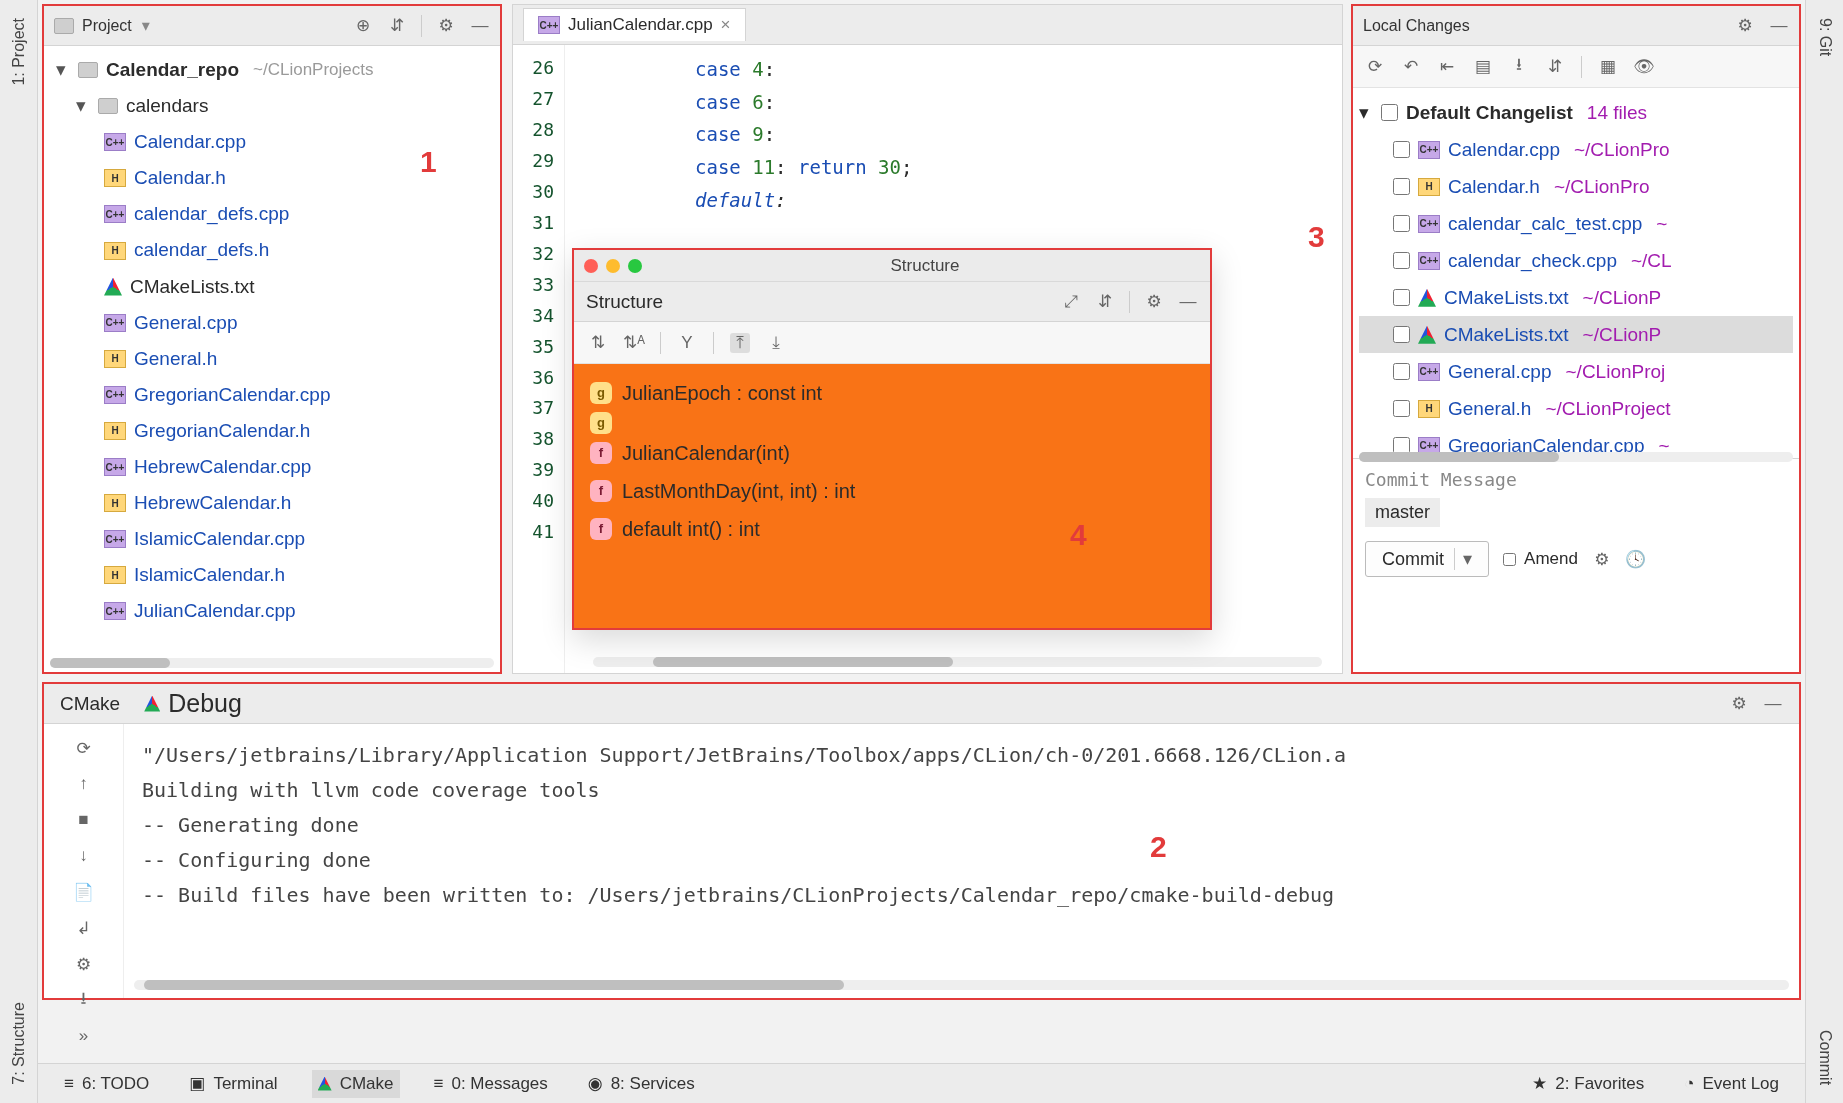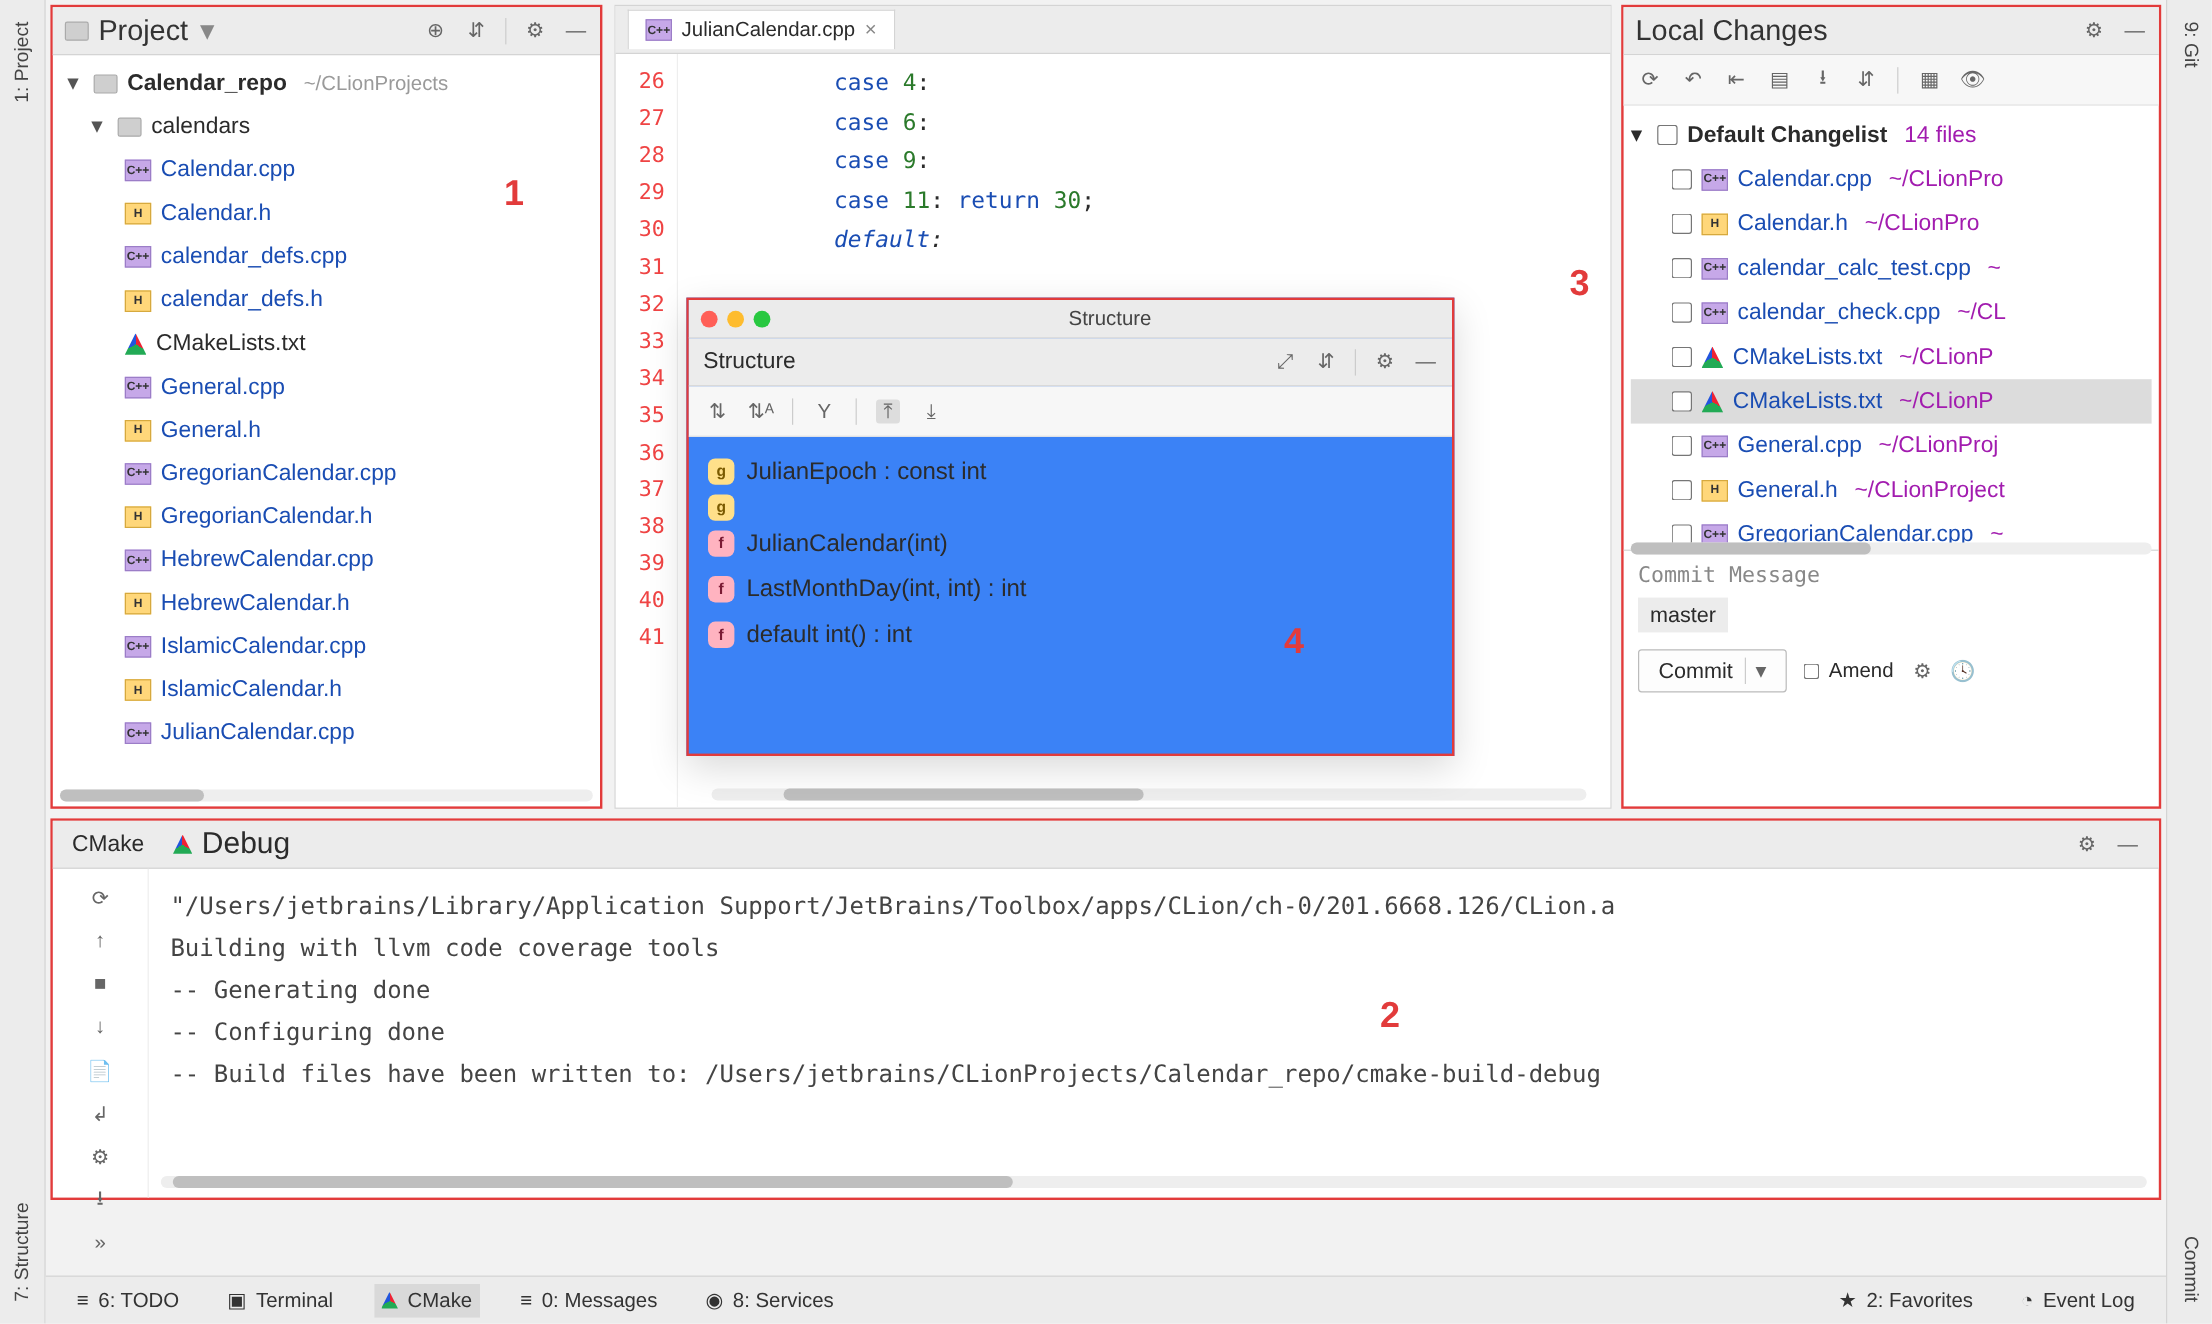--- a/index.html
+++ b/index.html
@@ -48,21 +48,21 @@
 
   
   .project-panel {
     position:absolute; left:42px; top:4px; width:460px; height:670px;
     background:#fff; border:2px solid #e23b3b;
   }
   .panel-header {
     height:40px; background:#ececec; border-bottom:1px solid #d4d4d4;
     display:flex; align-items:center; padding:0 10px; gap:8px;
   }
-  .panel-header .title { font-size:24px; color:#333; display:flex; align-items:flex-end; gap:6px;}
+  .panel-header .title { font-size:16px; color:#333; display:flex; align-items:center; gap:6px;}
   .hdr-icons { margin-left:auto; display:flex; gap:14px; align-items:center; }
   .ico { width:20px; height:20px; display:inline-flex; align-items:center; justify-content:center; color:#666; cursor:pointer;}
   .tree { padding:6px 4px; font-size:19px; line-height:1.9; overflow:hidden; height:calc(100% - 52px);}
   .tree-row { display:flex; align-items:center; gap:8px; white-space:nowrap; padding-left:8px;}
   .tree-row .chev { width:14px; display:inline-block; color:#555; }
   .tree-row .fname { color:#1a4db3; }
   .tree-row .fname.black { color:#2b2b2b; }
   .tree-row .path { color:#9a9a9a; font-size:17px; margin-left:6px;}
   .indent1{padding-left:28px;} .indent2{padding-left:56px;}
   .file-ico { width:22px; height:18px; display:inline-flex; align-items:center; justify-content:center; font-size:10px; font-weight:bold;}
@@ -75,31 +75,31 @@
 
   
   .editor {
     position:absolute; left:512px; top:4px; right:500px; height:670px;
     background:#fff; border:1px solid #d4d4d4;
   }
   .editor-tabs { height:40px; background:#ececec; display:flex; align-items:center; padding-left:10px; border-bottom:1px solid #d4d4d4;}
   .editor-tab { background:#fff; border:1px solid #d4d4d4; border-bottom:none; padding:6px 14px; display:flex; align-items:center; gap:8px; font-size:17px;}
   .editor-tab .close{color:#888;cursor:pointer;}
   .code-area { display:flex; height:calc(100% - 40px); }
-  .gutter { width:52px; text-align:right; padding:8px 10px 0 0; color:#ef4444; font-size:18px; line-height:1.72; border-right:1px solid #eee;}
+  .gutter { width:52px; text-align:right; padding:8px 10px 0 0; color:#14532d; font-size:18px; line-height:1.72; border-right:1px solid #eee;}
   .code { padding:8px 0 0 20px; font-size:19px; line-height:1.72; }
   .kw { color:#1a4db3; font-weight:500;}
   .num { color:#2b7a2b;}
   .ed-hscroll{position:absolute;left:80px;right:20px;bottom:6px;height:10px;background:#eee;border-radius:6px;}
   .ed-hscroll .thumb{position:absolute;left:60px;width:300px;height:10px;background:#bfbfbf;border-radius:6px;}
 
   
   .structure-win {
     position:absolute; left:572px; top:248px; width:640px; height:382px;
-    background:#3b82f6; border:2px solid #e23b3b;
+    background:#f97316; border:2px solid #e23b3b;
     box-shadow:0 10px 30px rgba(0,0,0,.15);
   }
   .mac-titlebar{height:32px;background:#ebebeb;display:flex;align-items:center;padding:0 10px;gap:8px;border-bottom:1px solid #d9d9d9;}
   .traffic{display:flex;gap:8px;}
   .dot{width:14px;height:14px;border-radius:50%;}
   .dot.r{background:#ff5f57;} .dot.y{background:#febc2e;} .dot.g{background:#28c840;}
   .mac-title{flex:1;text-align:center;font-size:17px;color:#444;}
   .struct-header{height:40px;background:#ececec;display:flex;align-items:center;padding:0 12px;border-bottom:1px solid #d4d4d4;}
   .struct-header .title{font-size:19px;}
   .struct-toolbar{height:42px;background:#f7f7f7;display:flex;align-items:center;gap:16px;padding:0 14px;border-bottom:1px solid #e3e3e3;}

